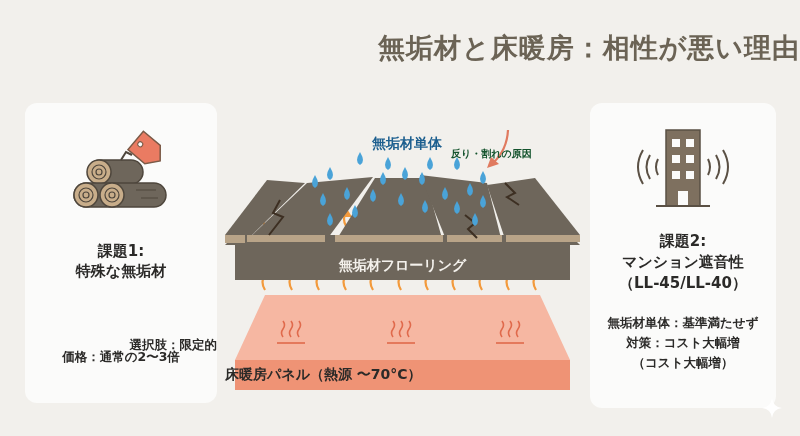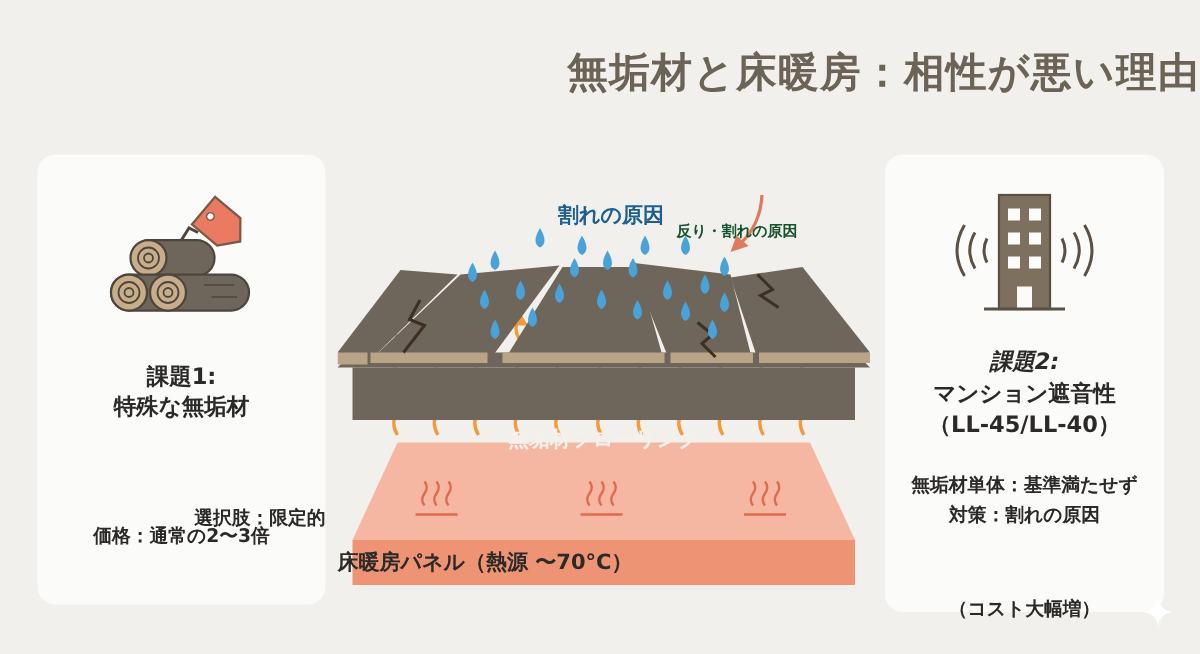--- a/index.html
+++ b/index.html
@@ -78,26 +78,26 @@
       <rect x="44" y="14" width="8" height="8" fill="#fbfbfa"></rect>
         <rect x="58" y="14" width="8" height="8" fill="#fbfbfa"></rect>
       <rect x="44" y="30" width="8" height="8" fill="#fbfbfa"></rect>
         <rect x="58" y="30" width="8" height="8" fill="#fbfbfa"></rect>
       <rect x="44" y="46" width="8" height="8" fill="#fbfbfa"></rect>
         <rect x="58" y="46" width="8" height="8" fill="#fbfbfa"></rect>
       <rect x="50" y="66" width="10" height="15" fill="#fbfbfa"></rect>
       <line x1="28" y1="81" x2="82" y2="81" stroke="#5a5044" stroke-width="2"></line>
     </svg>
   </div>
-  <div class="heading" style="top:128px;font-style:italic;">課題2:</div>
+  <div class="heading" style="top:128px;">課題2:</div>
   <div class="heading" style="top:149px;">マンション遮音性</div>
   <div class="heading" style="top:170px;">（LL-45/LL-40）</div>
   <div class="body-text" style="top:210px;">無垢材単体：基準満たせず</div>
-  <div class="body-text" style="top:230px;">対策：割れの原因</div>
-  <div class="body-text" style="top:250px;margin-top:43px;">（コスト大幅増）</div>
+  <div class="body-text" style="top:230px;">対策：コスト大幅増</div>
+  <div class="body-text" style="top:250px;">（コスト大幅増）</div>
 </div>
 
 <div class="diagram">
   <svg width="355" height="310" viewBox="0 0 355 310" style="position:absolute;left:0;top:0;">
 
     <polygon points="40,190 315,190 345,255 10,255" fill="#f6b7a2"></polygon>
 
     <rect x="10" y="255" width="335" height="30" fill="#ef9375"></rect>
 
     <g stroke="#e06a4c" stroke-width="1.6" fill="none">
@@ -186,21 +186,21 @@
         <path d="M232 96 q-6 10 0 13 q6 -3 0 -13z"></path>
       <path d="M258 90 q-6 10 0 13 q6 -3 0 -13z"></path>
         <path d="M130 100 q-6 10 0 13 q6 -3 0 -13z"></path>
       <path d="M105 108 q-6 10 0 13 q6 -3 0 -13z"></path>
         <path d="M250 108 q-6 10 0 13 q6 -3 0 -13z"></path>
     </g>
 
     <path d="M283 25 Q282 45 268 58" fill="none" stroke="#e07a5f" stroke-width="2.2"></path>
     <polygon points="262,63 266,52 274,59" fill="#e07a5f"></polygon>
   </svg>
-  <div class="label" style="left:147px;top:30px;font-size:14px;color:#1d5f8f;">割れの原因</div>
+  <div class="label" style="left:147px;top:30px;font-size:14px;color:#1d5f8f;">無垢材単体</div>
   <div class="label" style="left:226px;top:42px;font-size:10px;color:#14532d;">反り・割れの原因</div>
-  <div class="label" style="left:0;right:0;top:152px;text-align:center;font-size:14px;color:#f4f1ec;margin-top:27px;">無垢材フローリング</div>
+  <div class="label" style="left:0;right:0;top:152px;text-align:center;font-size:14px;color:#f4f1ec;">無垢材フローリング</div>
   <div class="label" style="left:0;right:0;top:261px;text-align:left;font-size:14px;color:#2b2a28;">床暖房パネル（熱源 〜70°C）</div>
 </div>
 
 <svg class="sparkle" viewBox="0 0 20 20">
   <path d="M10 0 Q11 9 20 10 Q11 11 10 20 Q9 11 0 10 Q9 9 10 0Z" fill="#ffffff"></path>
 </svg>
 
 </body></html>

